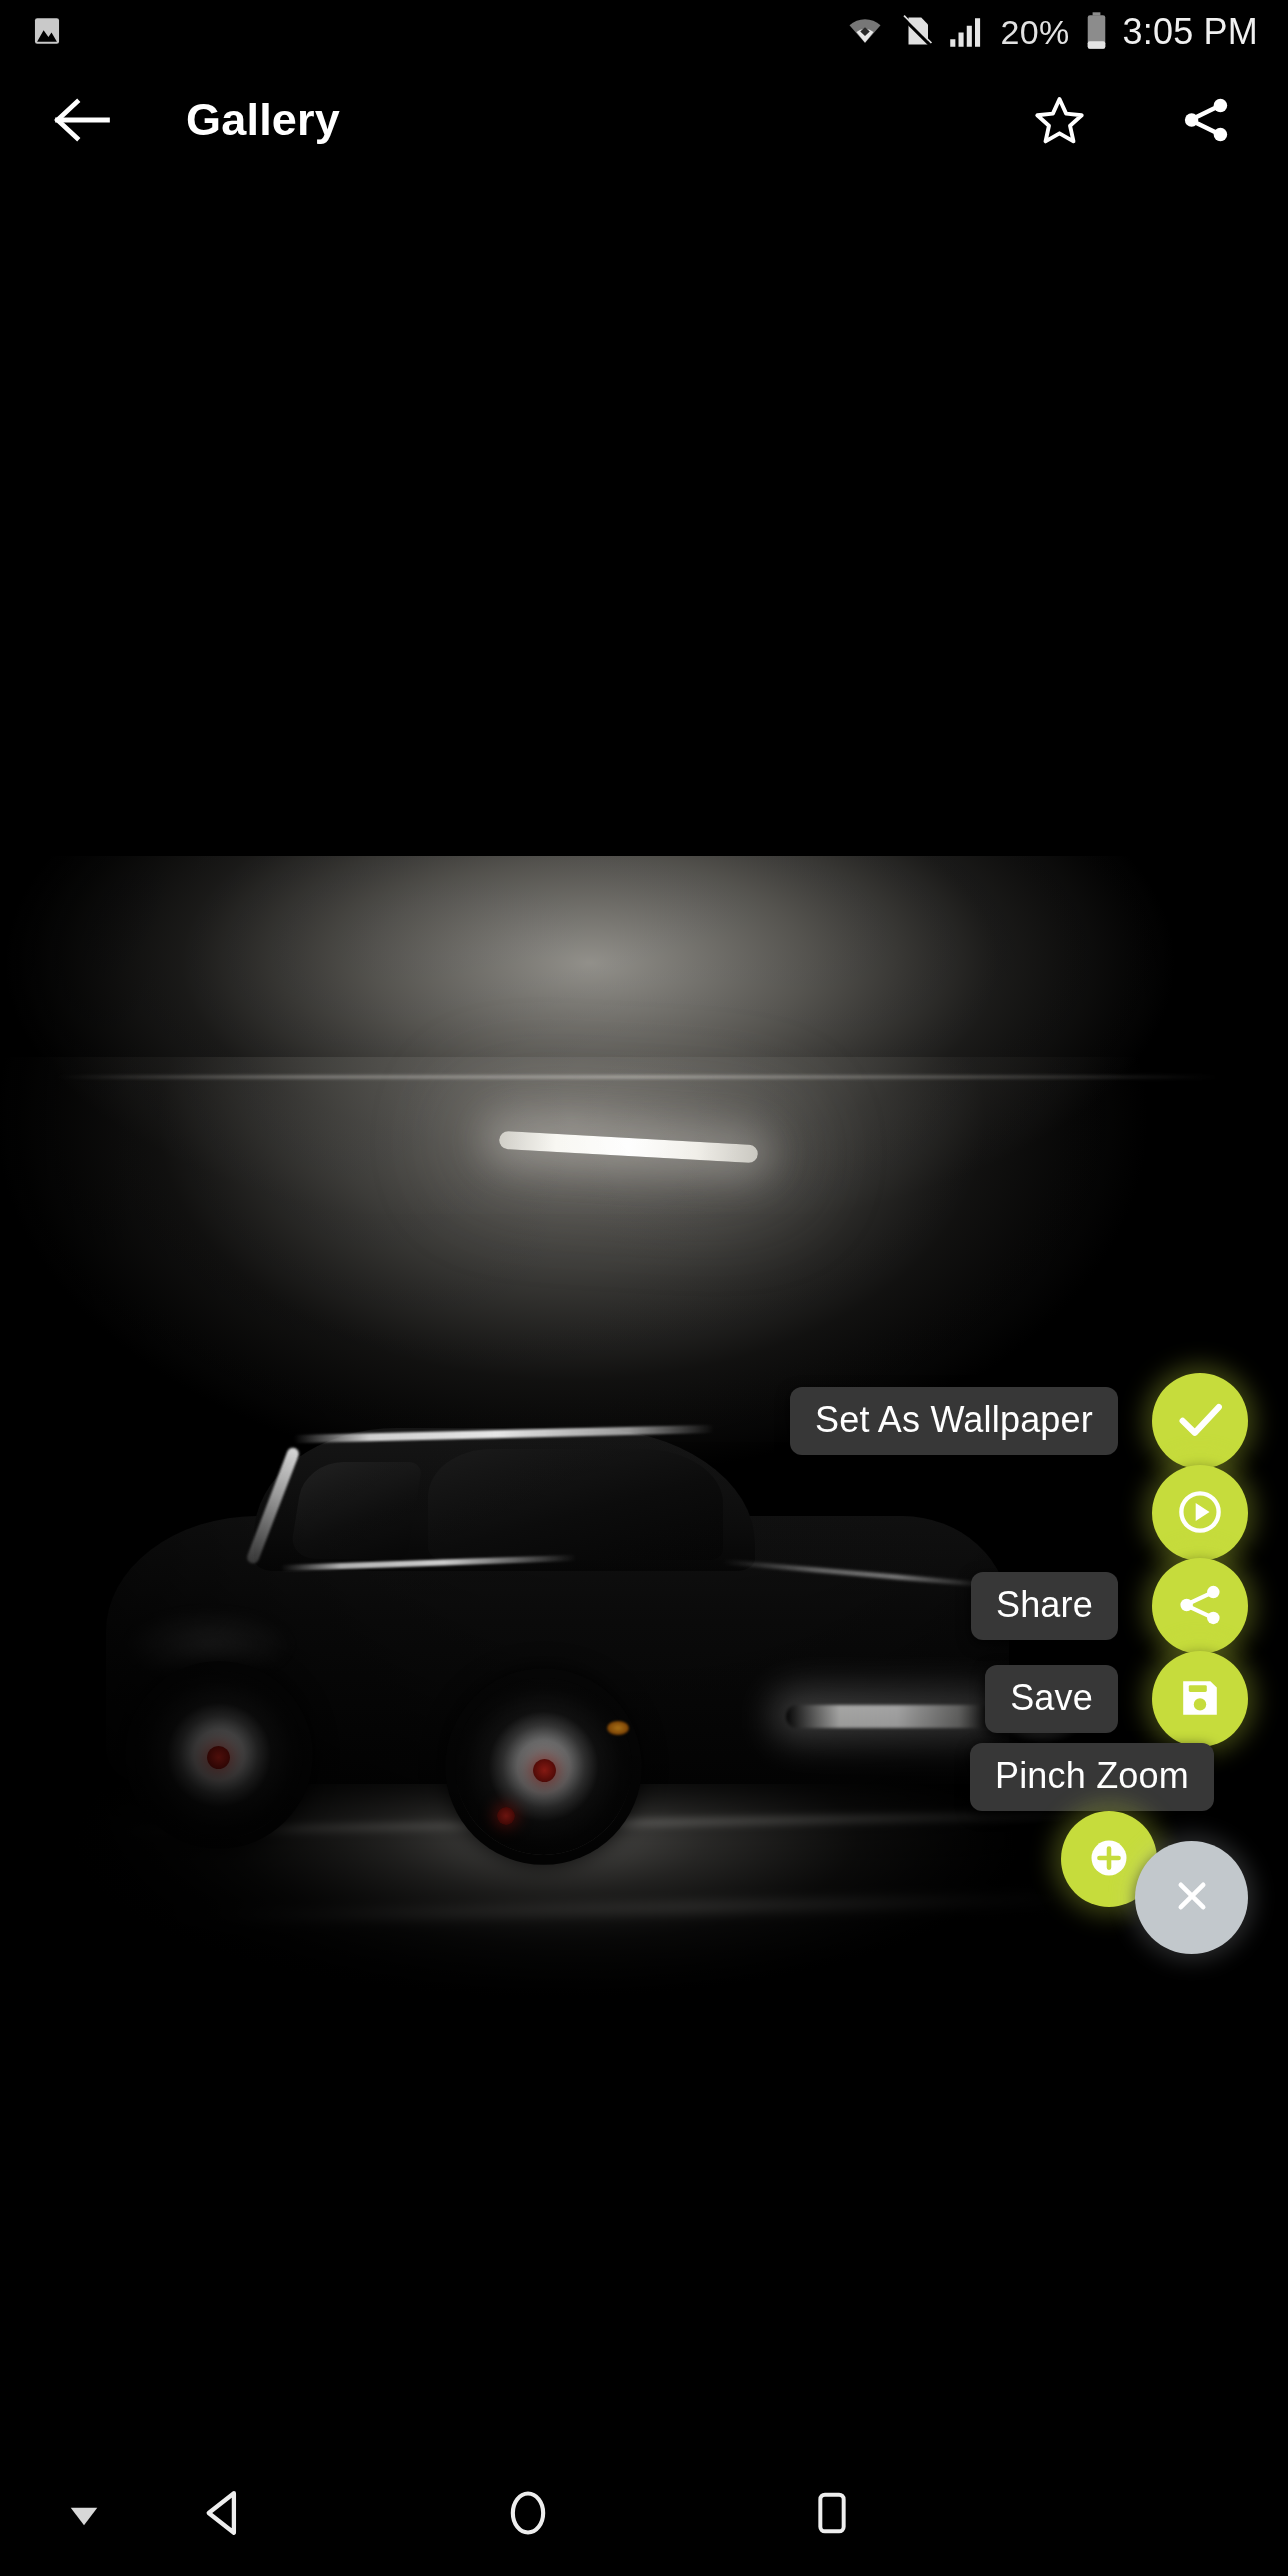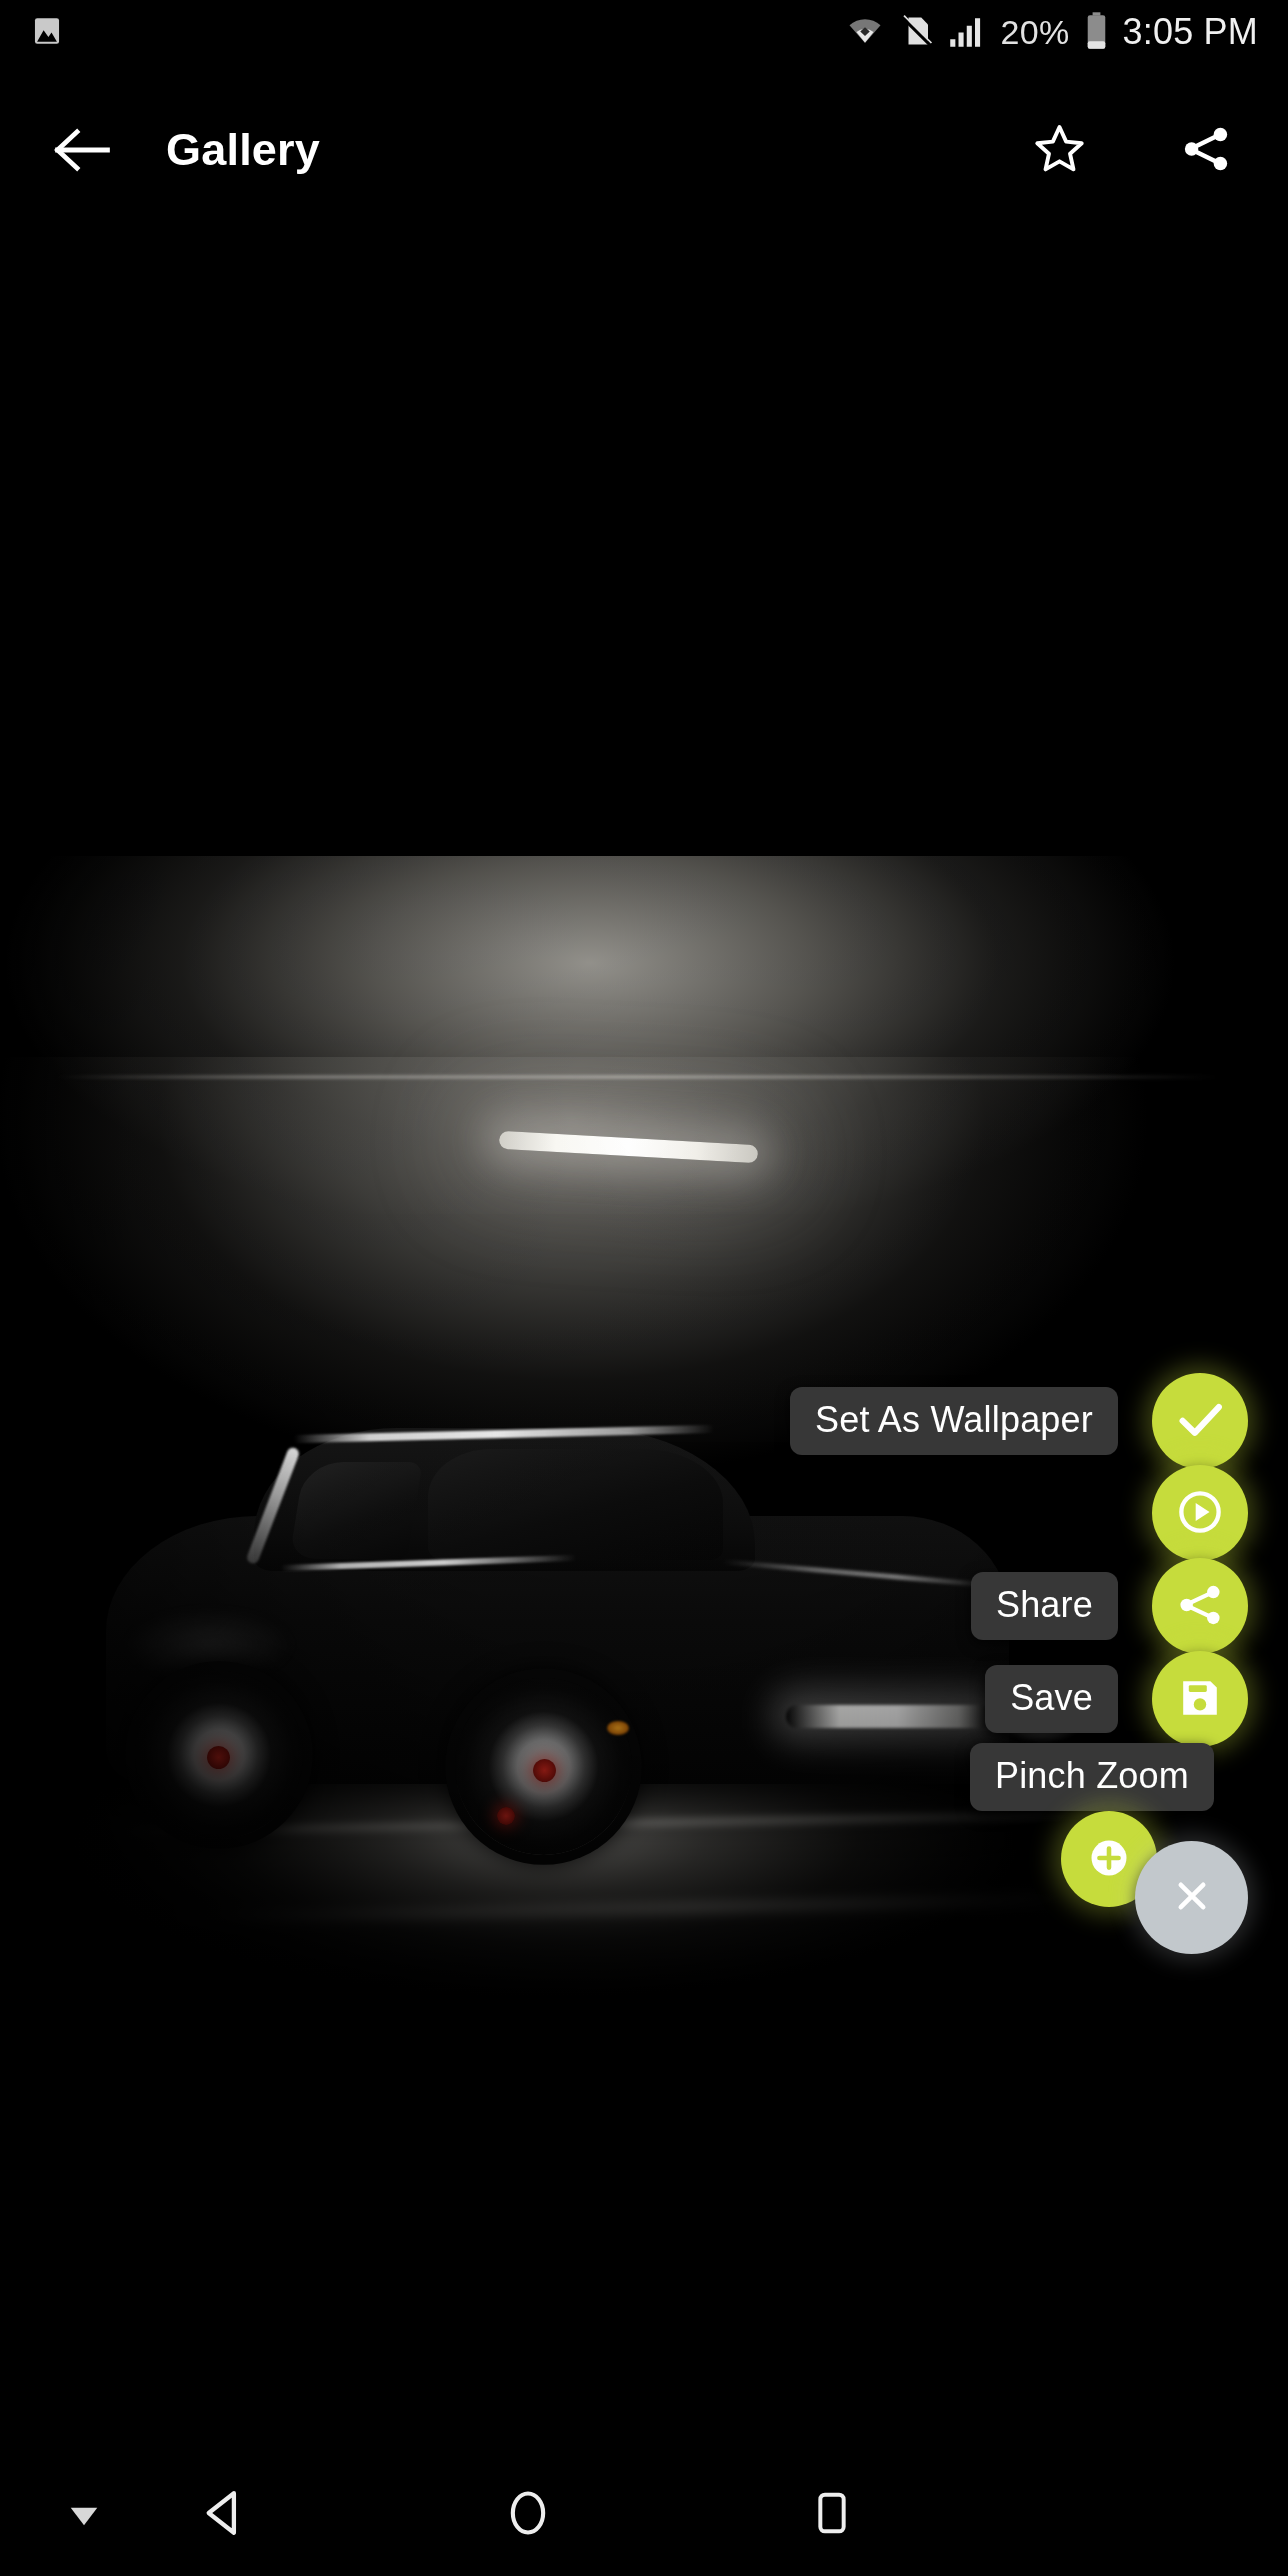--- a/index.html
+++ b/index.html
@@ -21,21 +21,21 @@
   .sb-icon { display:block; }
   .sb-text {
     color:#e2e2e2; font-size:34px; font-weight:400;
     letter-spacing:0.3px; line-height:1;
   }
   .sb-clock { color:#f0f0f0; font-size:36px; letter-spacing:0.2px; line-height:1; }
 
   
   .appbar {
     position:absolute; top:64px; left:0; width:1288px; height:112px;
-    background:#000; display:flex; align-items:flex-end;
+    background:#000; display:flex; align-items:center;gap:20px;
   }
   .appbar-back { width:107px; display:flex; align-items:center; justify-content:center; margin-left:29px; }
   .appbar-title {
     color:#ffffff; font-size:45px; font-weight:700;
     margin-left:30px; letter-spacing:0.2px; white-space:nowrap;
   }
   .appbar-spacer { flex:1; }
   .appbar-action { width:100px; display:flex; align-items:center; justify-content:center; }
   .appbar-actions { display:flex; align-items:center; padding-right:32px; gap:47px; }
 

